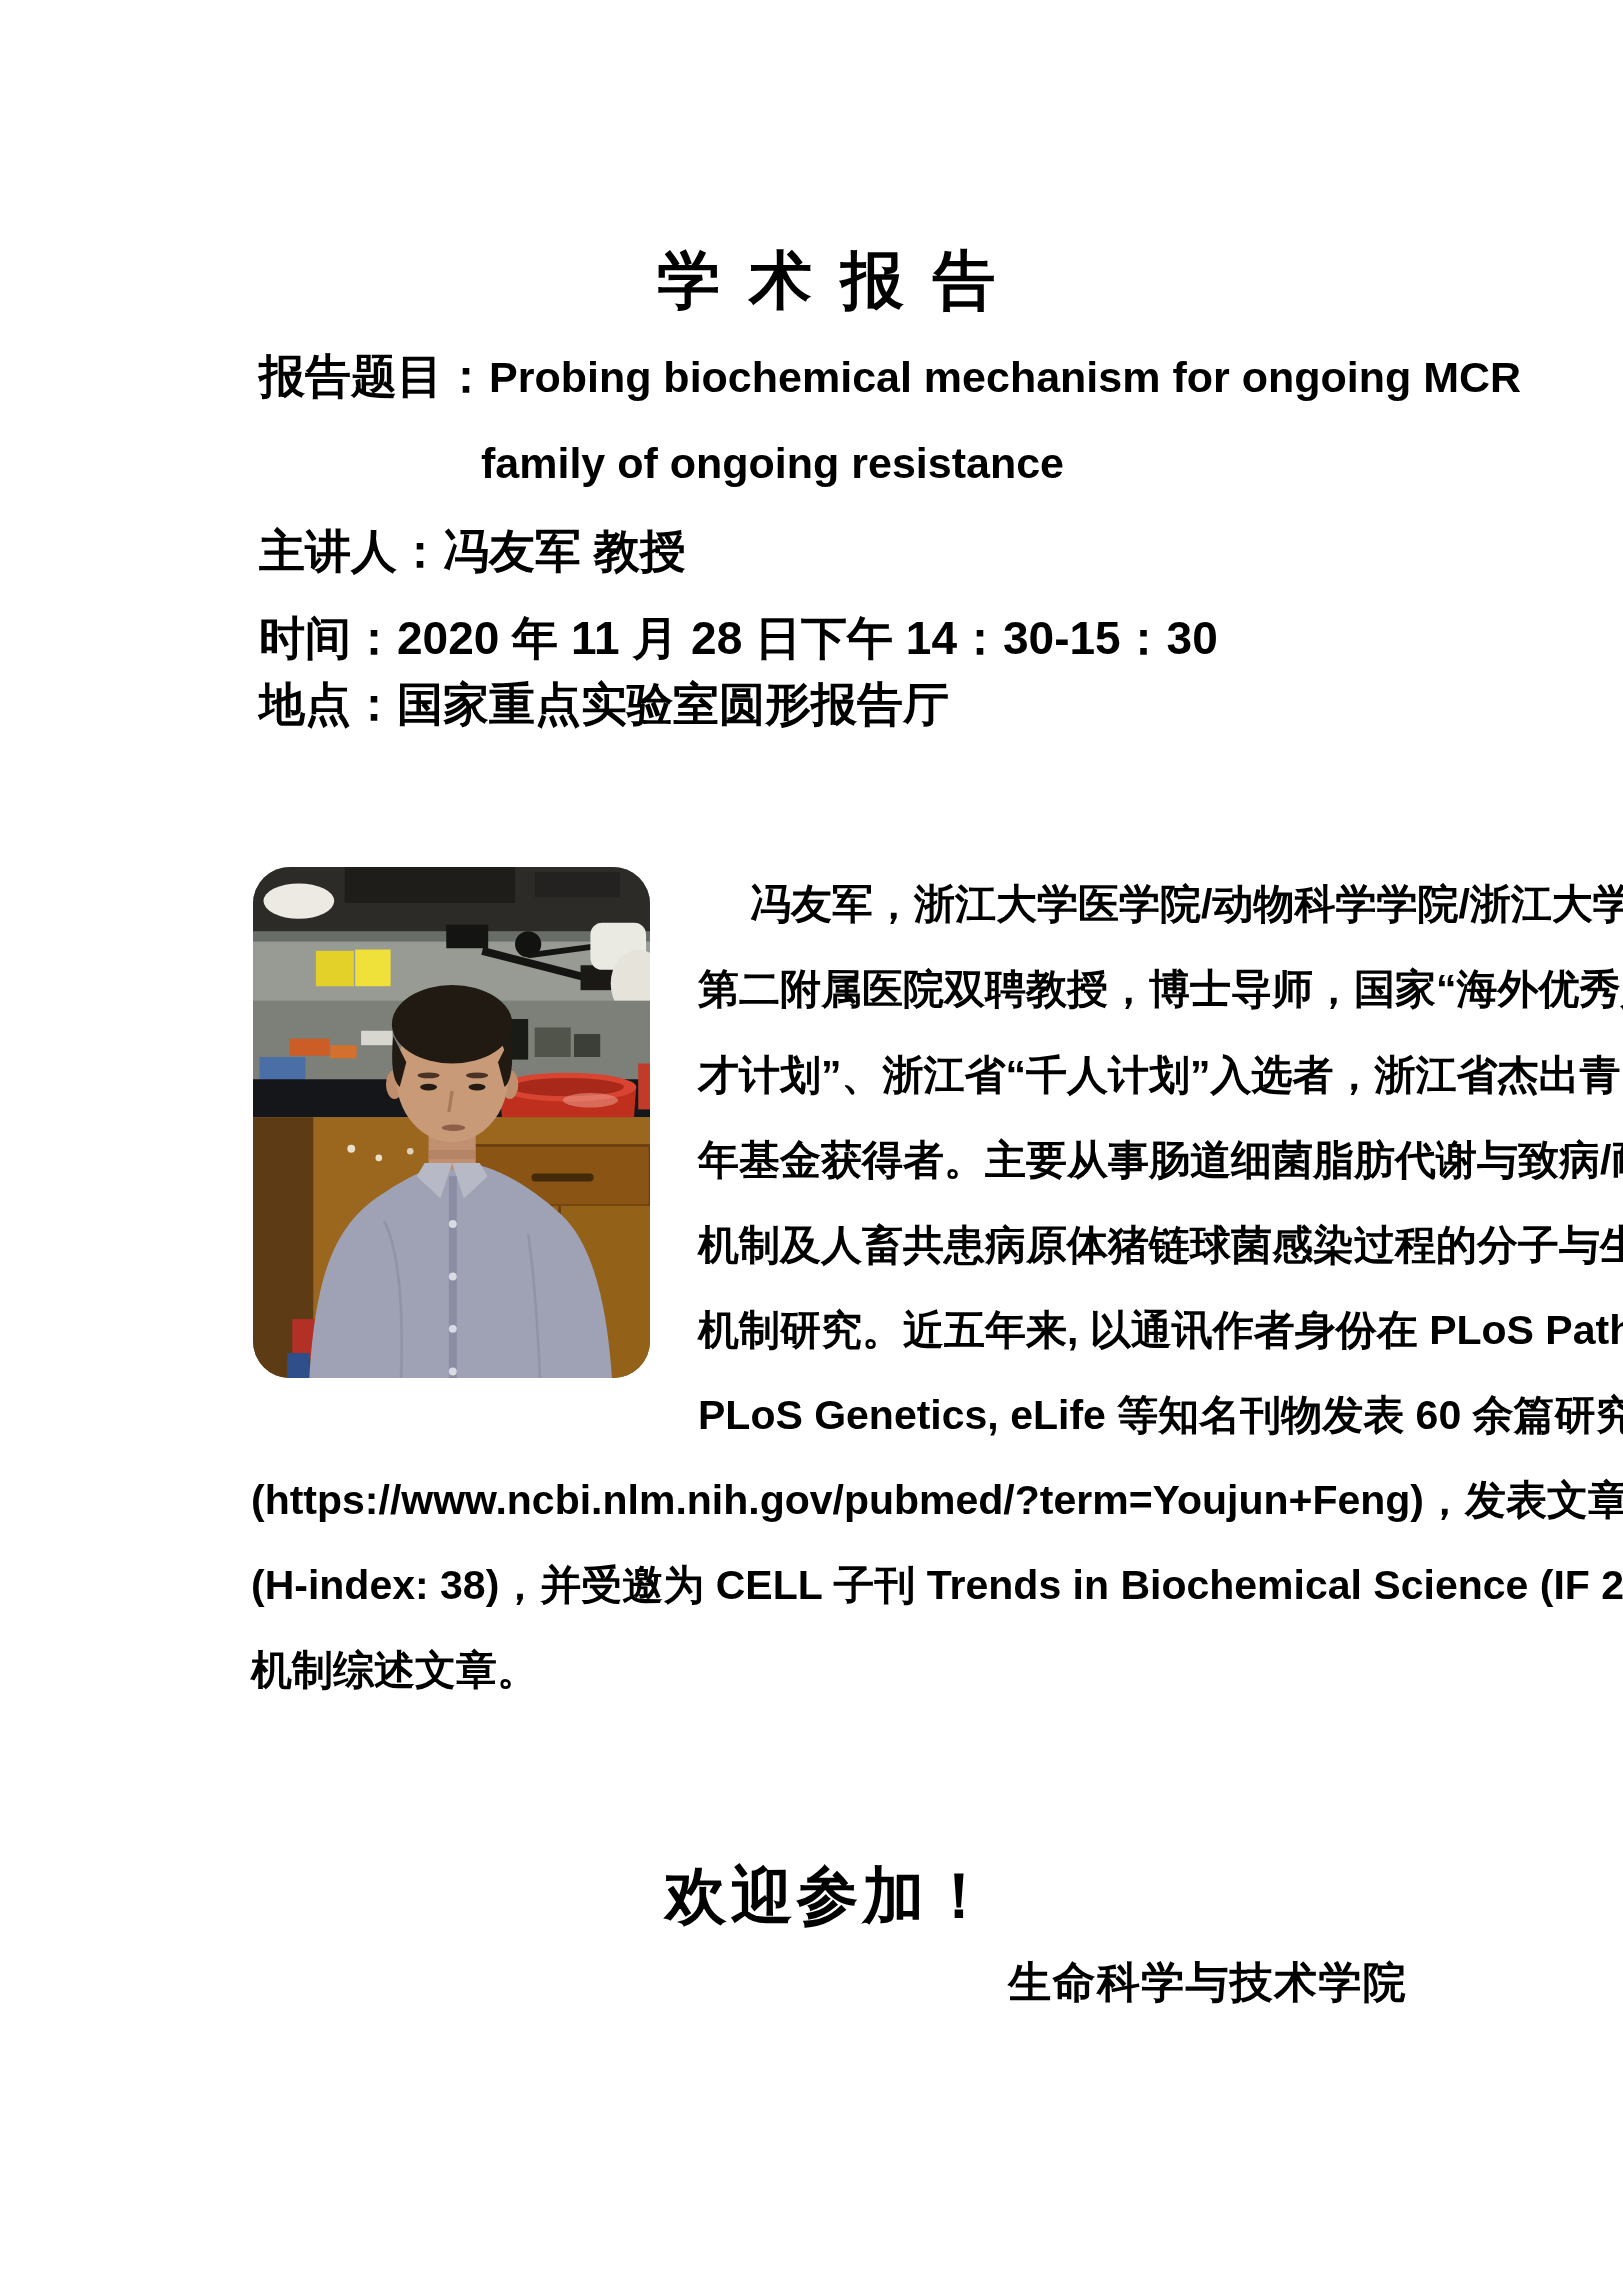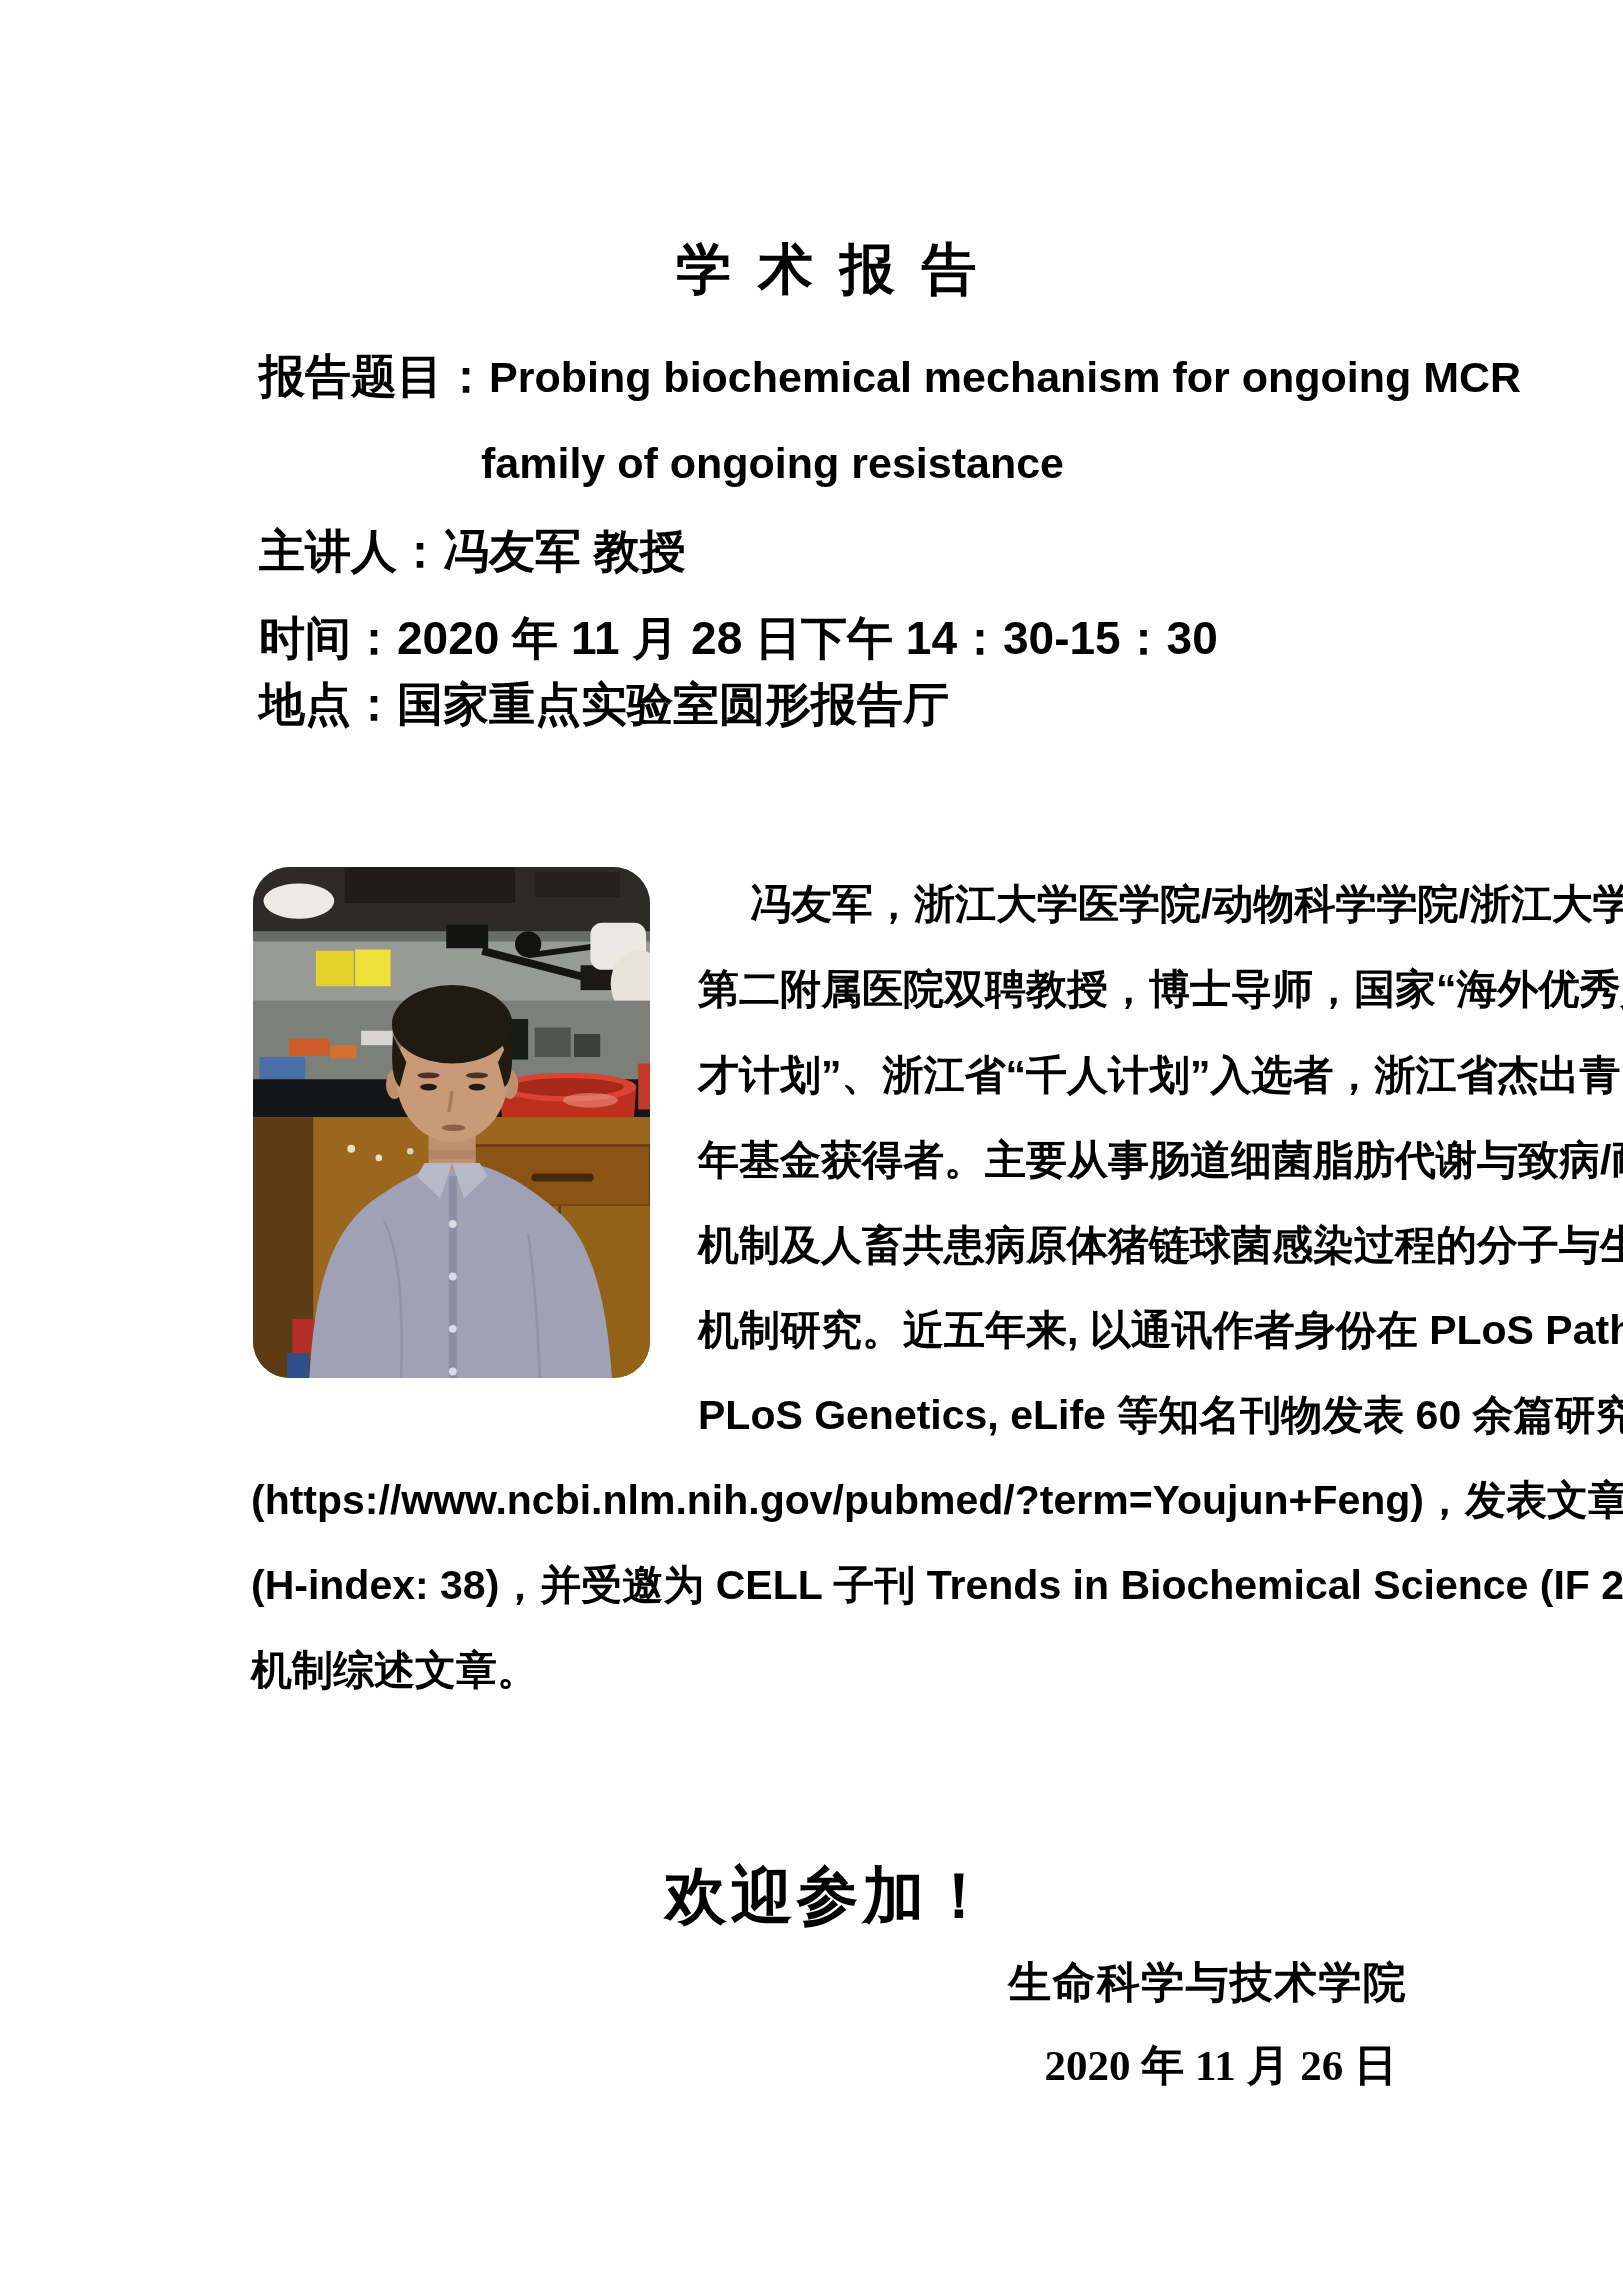--- a/index.html
+++ b/index.html
@@ -9,21 +9,21 @@
     background:#ffffff;
     color:#000;
     overflow:hidden;
     font-family:"Liberation Sans","DejaVu Sans",sans-serif;
   }
   
   .doc-title{
     position:absolute;left:251px;top:196px;width:1157px;
     text-align:center;
     font-family:"Liberation Serif","DejaVu Serif",serif;
-    font-weight:bold;font-size:55px;letter-spacing:6.5px;
+    font-weight:bold;font-size:63px;letter-spacing:6.5px;
     white-space:nowrap;
   }
   
   .info-line{
     position:absolute;left:251px;
     font-weight:bold;font-size:46px;line-height:1;
     white-space:nowrap;
     margin-left:8px;
   }
   .info-line .en,.en-line{font-size:43px;}
@@ -184,16 +184,15 @@
   <div class="bio-line beside b5">机制及人畜共患病原体猪链球菌感染过程的分子与生化</div>
   <div class="bio-line beside b6">机制研究。近五年来, 以通讯作者身份在 PLoS Pathogens,</div>
   <div class="bio-line beside b7">PLoS Genetics, eLife 等知名刊物发表 60 余篇研究论文</div>
 
   <div class="bio-line fw f1">(https://www.ncbi.nlm.nih.gov/pubmed/?term=Youjun+Feng)，发表文章累计引用 6500 余次</div>
   <div class="bio-line fw f2">(H-index: 38)，并受邀为 CELL 子刊 Trends in Biochemical Science (IF 2019: ~17) 撰写细菌耐药</div>
   <div class="bio-line fw f3">机制综述文章。</div>
 
   <div class="welcome">欢迎参加！</div>
   <div class="organizer">生命科学与技术学院</div>
-  <div class="sign-date">2020 年 11 月 26 日</div>
 
 </div>
 
 
 </body></html>

